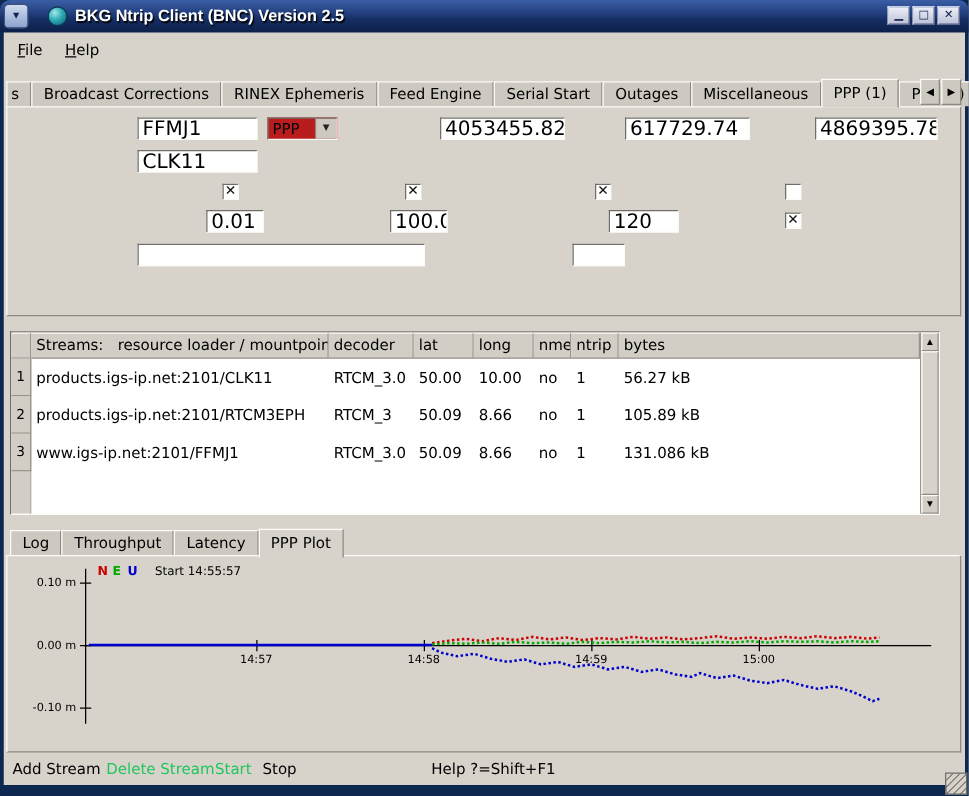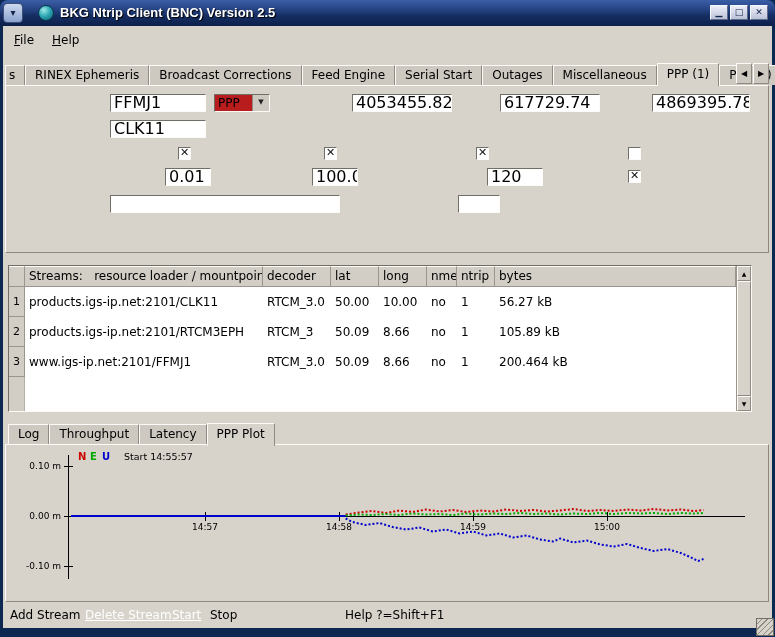--- a/index.html
+++ b/index.html
@@ -82,21 +82,21 @@
   .sthumb { position:absolute; left:0; right:0; top:15px; bottom:15px; background:#d7d3cb;
     border:1px solid; border-color:#fcfbf8 #8e8a82 #8e8a82 #fcfbf8; }
 
   
   .tabrow2 { position:absolute; left:8px; top:423px; height:22px; display:flex; align-items:center; z-index:3; }
   #ppp-plot { position:absolute; left:12px; top:447px; z-index:3; }
   #ppp-plot text { font-family:"DejaVu Sans",sans-serif; }
 
   
   .status-btn { position:absolute; top:608px; font-size:12px; white-space:nowrap; }
-  .disabled { color:#ffffff;text-decoration:underline; }
+  .disabled { color:#22c55e; }
 
   .resize-grip { position:absolute; left:756px; top:618px; width:18px; height:18px;
     background:repeating-linear-gradient(135deg,#d7d3cb 0 3px,#8e8a82 3px 4px);
     border:1px solid #6f6f67; }
 </style>
 </head>
 <body>
 
 <div id="window">
 
@@ -114,22 +114,22 @@
       <span>✕</span></div>
   </div>
 
   <div class="client"></div>
 
   <div class="menu-item" style="left:8px"><span class="accel">F</span><span>ile</span></div>
   <div class="menu-item" style="left:46px"><span class="accel">H</span><span>elp</span></div>
 
   <div class="tabrow">
     <div class="tab partial">s</div>
+    <div class="tab">Broadcast Corrections</div>
     <div class="tab">RINEX Ephemeris</div>
-    <div class="tab">Broadcast Corrections</div>
     <div class="tab">Feed Engine</div>
     <div class="tab">Serial Start</div>
     <div class="tab">Outages</div>
     <div class="tab">Miscellaneous</div>
     <div class="tab active">PPP (1)</div>
     <div class="tab">PPP (2)</div>
   </div>
   <div class="tab-arrow" style="left:736px"><span>◀</span></div>
   <div class="tab-arrow" style="left:753px"><span>▶</span></div>
 
@@ -213,21 +213,21 @@
       <div class="tc w-bytes">105.89 kB</div>
     </div>
     <div class="trow">
       <div class="rn">3</div>
       <div class="tc w-mp">www.igs-ip.net:2101/FFMJ1</div>
       <div class="tc w-dec">RTCM_3.0</div>
       <div class="tc w-lat">50.09</div>
       <div class="tc w-long">8.66</div>
       <div class="tc w-nmea">no</div>
       <div class="tc w-ntrip">1</div>
-      <div class="tc w-bytes">200.464 kB</div>
+      <div class="tc w-bytes">131.086 kB</div>
     </div>
     <div class="vscroll">
       <div class="sbtn" style="top:0"><span>▲</span></div>
       <div class="sthumb"></div>
       <div class="sbtn" style="bottom:0"><span>▼</span></div>
     </div>
   </div>
 
   <div class="tabrow2">
     <div class="tab">Log</div>

